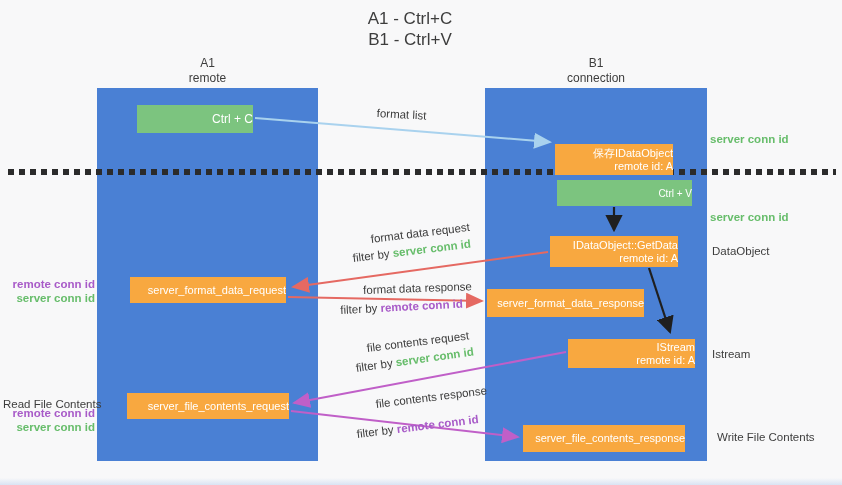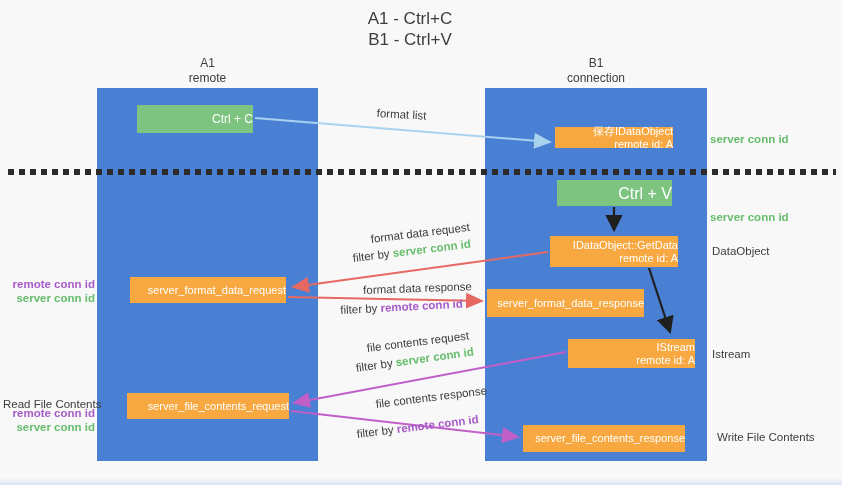--- a/index.html
+++ b/index.html
@@ -21,22 +21,22 @@
     background:repeating-linear-gradient(90deg,var(--dashed) 0 6px,transparent 6px 11px);}
   svg.arrows{position:absolute;left:0;top:0;z-index:2;}
   .st-blue{stroke:var(--arrow-lightblue);} .mk-blue{fill:var(--arrow-lightblue);}
   .st-red{stroke:var(--arrow-red);} .mk-red{fill:var(--arrow-red);}
   .st-mag{stroke:var(--arrow-magenta);} .mk-mag{fill:var(--arrow-magenta);}
   .st-blk{stroke:var(--arrow-black);} .mk-blk{fill:var(--arrow-black);}
   .node{position:absolute;display:flex;flex-direction:column;align-items:flex-end;justify-content:center;
         color:var(--box-text);font-size:11px;line-height:13px;z-index:3;text-align:center;}
   .green{background:var(--box-green);} .orange{background:var(--box-orange);}
   #n-ctrl-c{left:137px;top:105px;width:116px;height:28px;font-size:12px;}
-  #n-save{left:555px;top:127px;width:118px;height:21px;}
-  #n-ctrl-v{left:557px;top:180px;width:115px;height:26px;font-size:16px;}
+  #n-save{left:555px;top:144px;width:118px;height:31px;}
+  #n-ctrl-v{left:557px;top:180px;width:115px;height:26px;font-size:10px;padding-left:20px;}
   #n-getdata{left:550px;top:236px;width:128px;height:31px;}
   #n-fmt-req{left:130px;top:277px;width:156px;height:26px;}
   #n-fmt-resp{left:487px;top:289px;width:157px;height:28px;}
   #n-istream{left:568px;top:339px;width:127px;height:29px;}
   #n-file-req{left:127px;top:393px;width:162px;height:26px;}
   #n-file-resp{left:523px;top:425px;width:162px;height:27px;}
   .mid-label{position:absolute;font-size:11.5px;color:var(--text-dark);z-index:3;white-space:nowrap;transform-origin:left top;}
   .key-green{color:var(--text-green);font-weight:bold;}
   .key-purple{color:var(--text-purple);font-weight:bold;}
   #lb-format-list{left:377px;top:107px;transform:rotate(3deg);}

